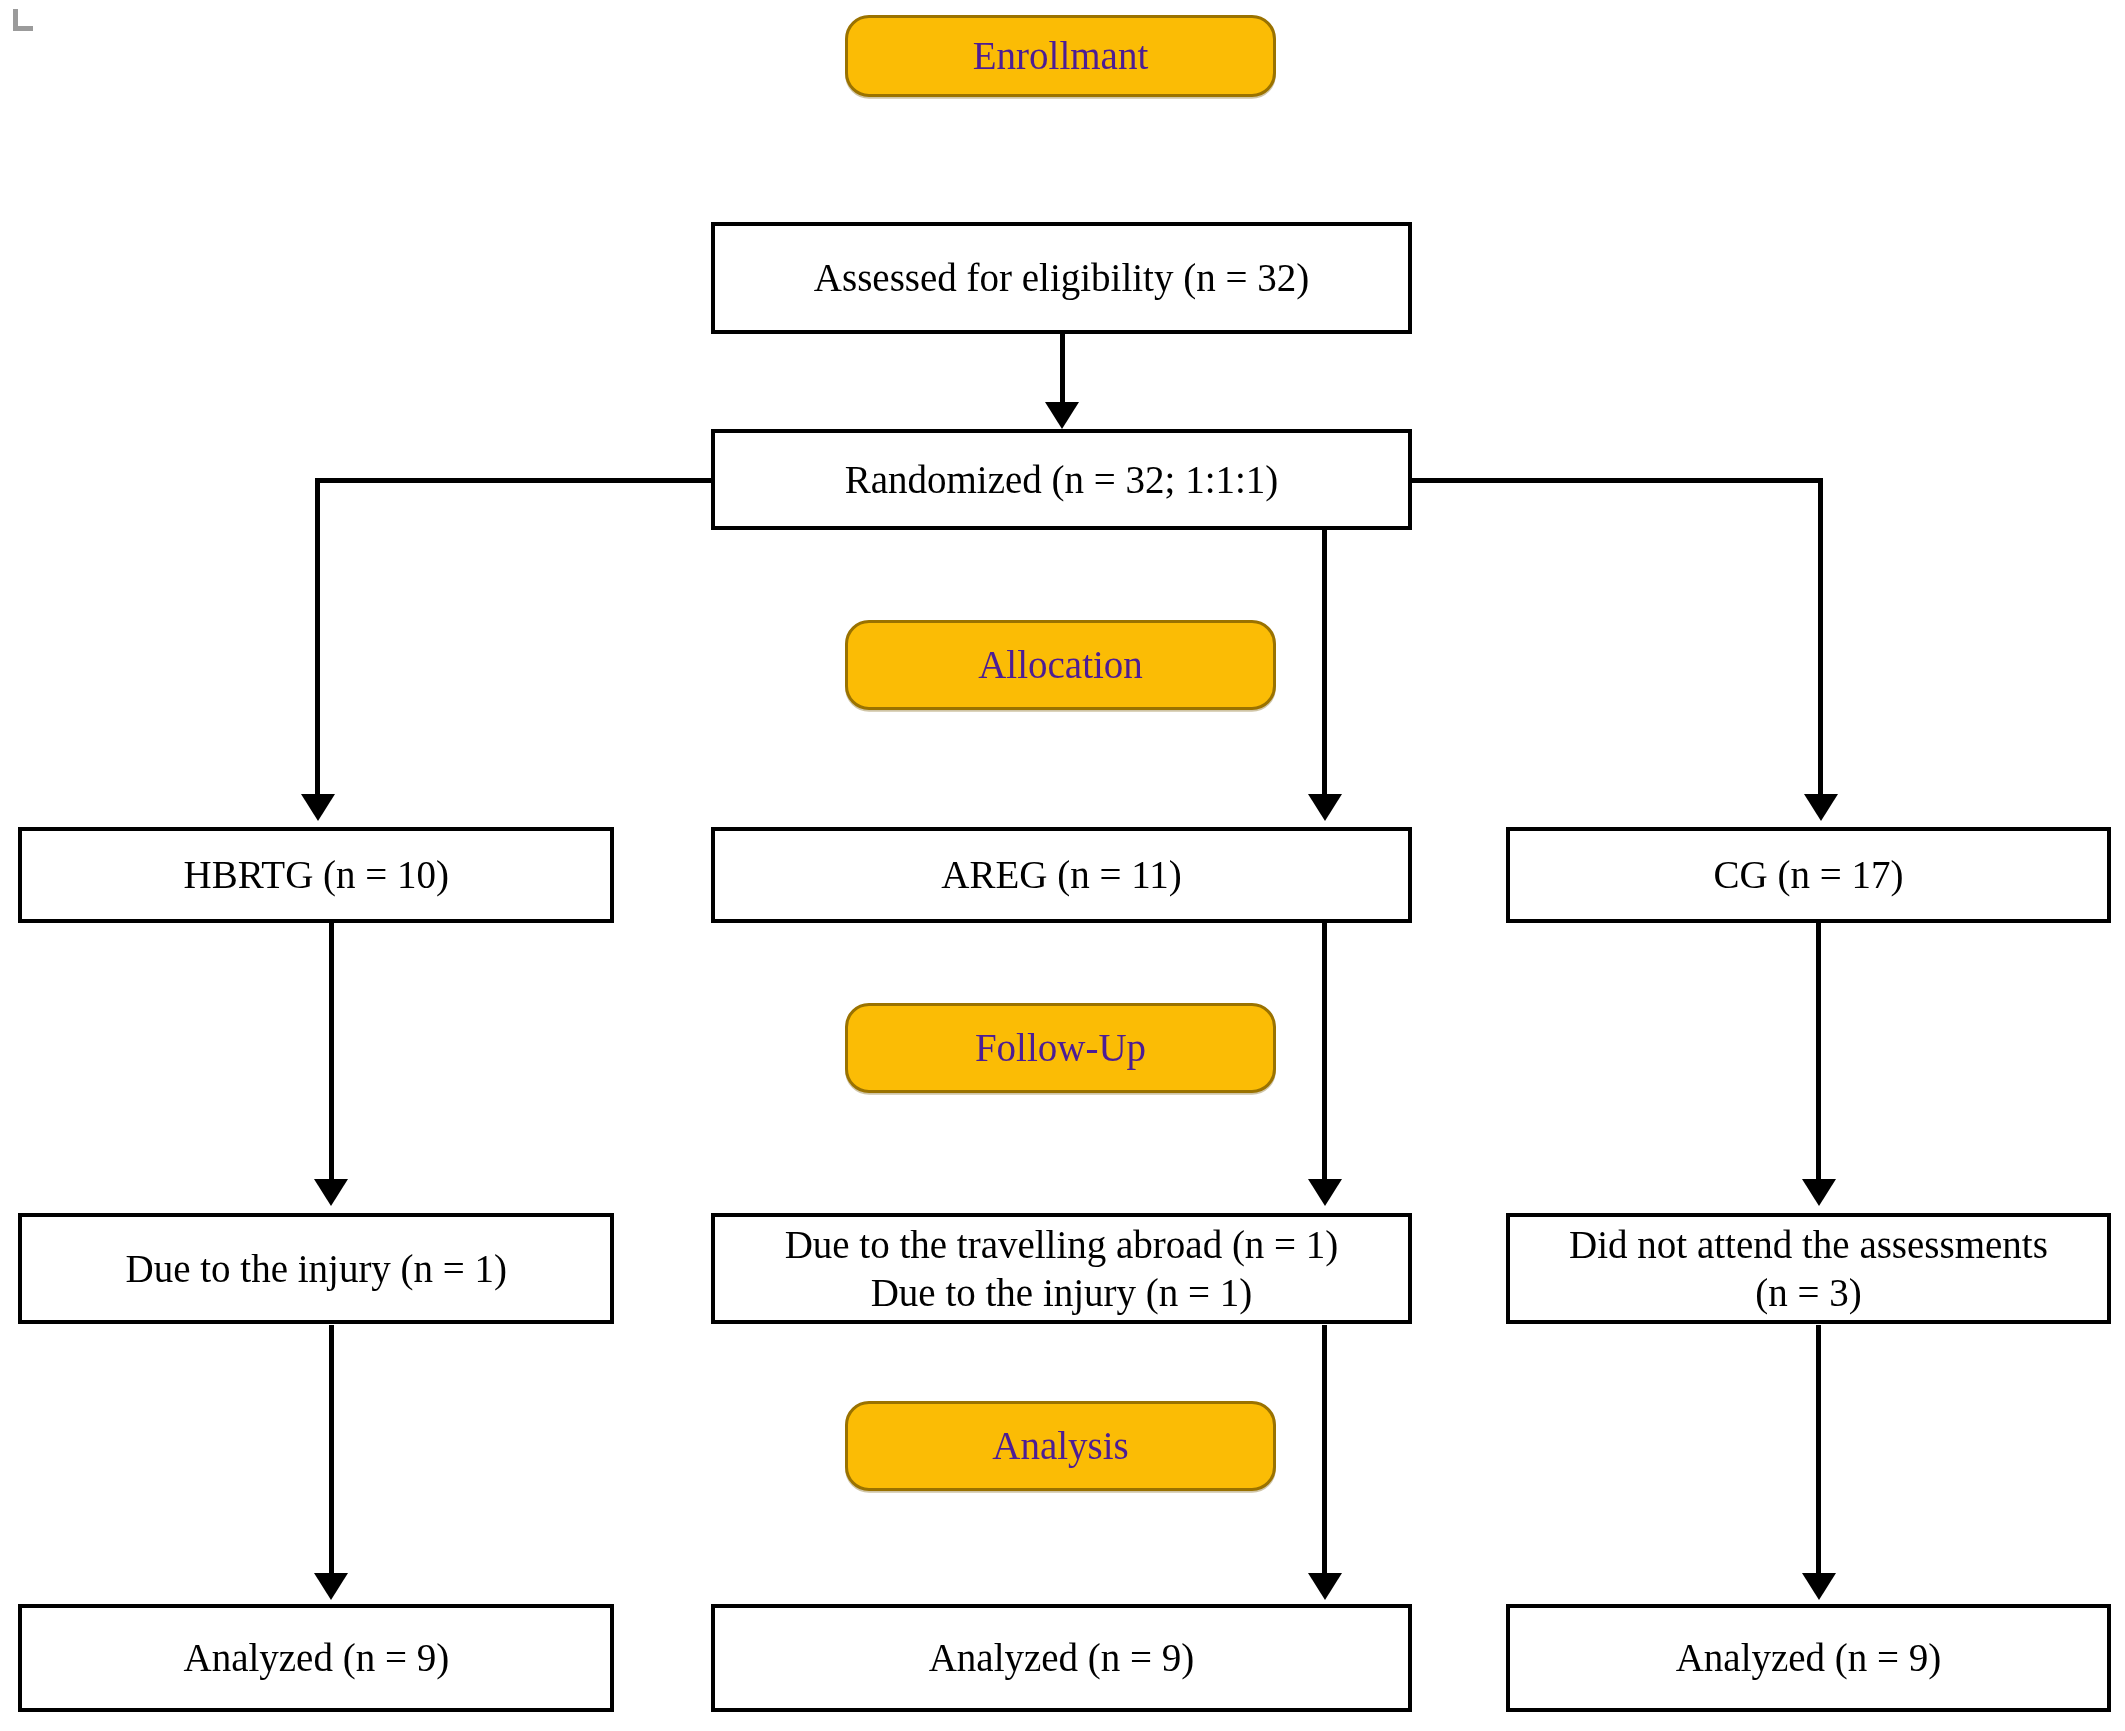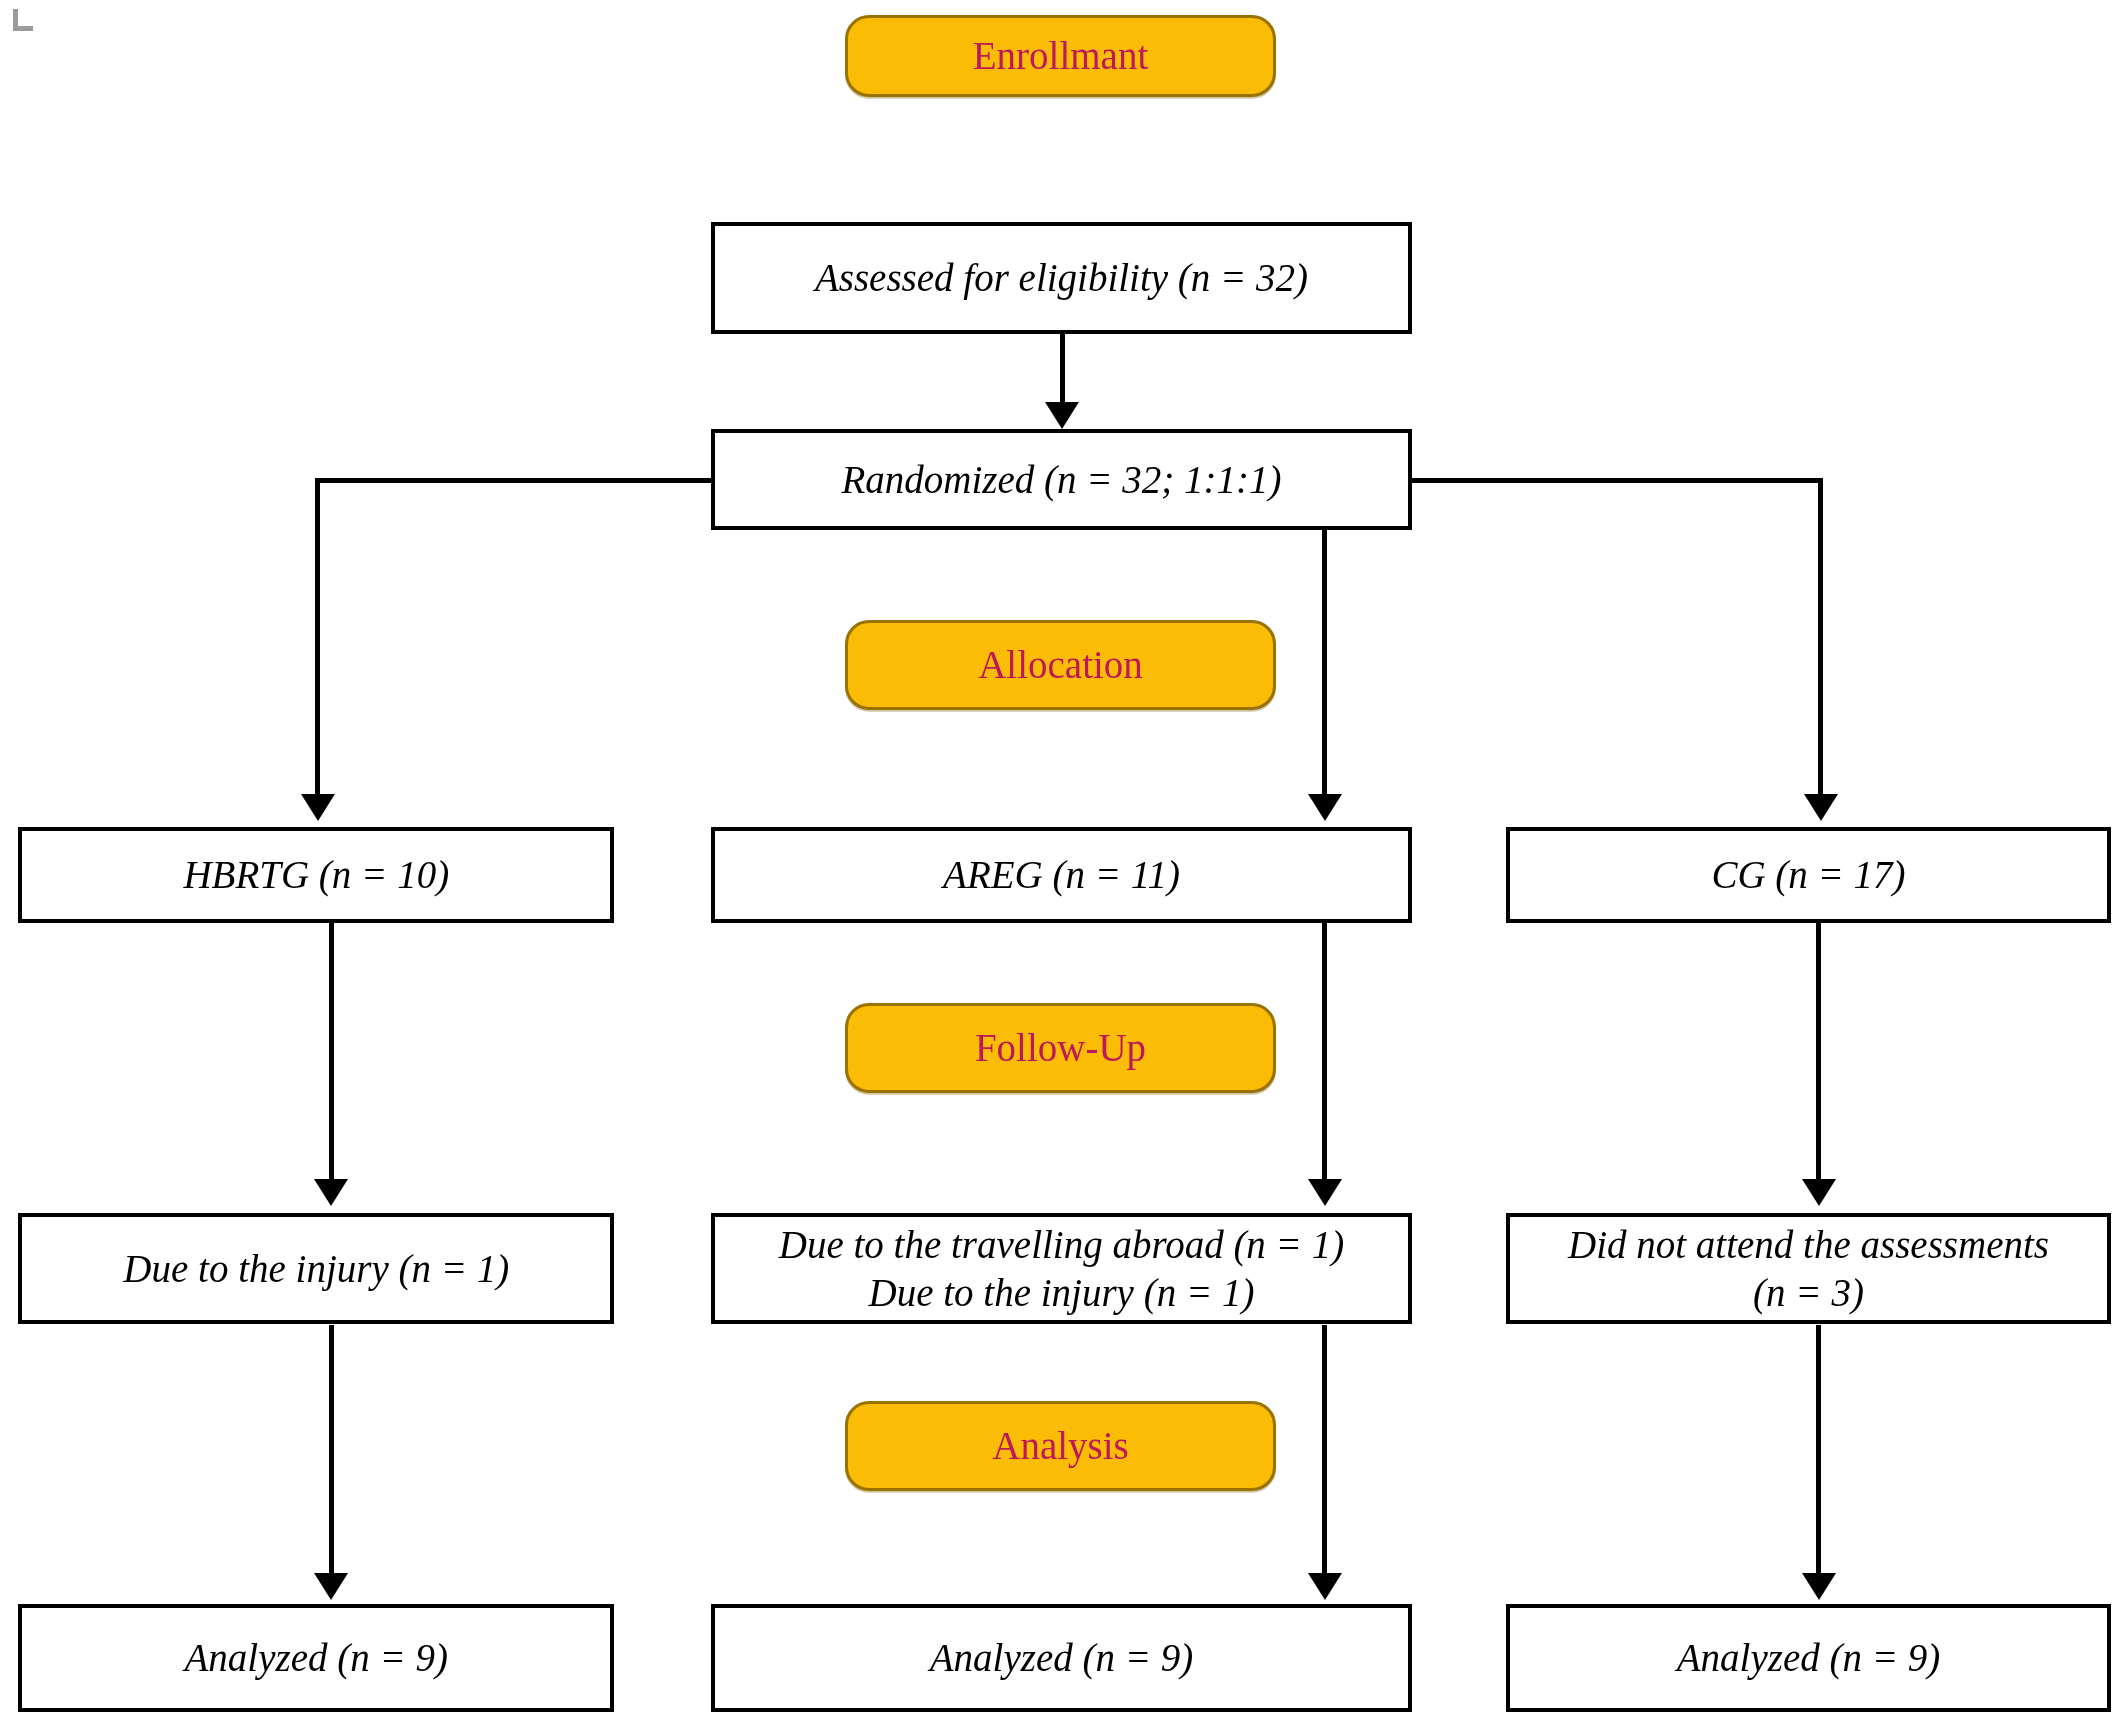--- a/index.html
+++ b/index.html
@@ -35,30 +35,29 @@
   .box {
     background: #ffffff;
     border: 4.6px solid #000000;
     font-size: 39px;
   }
   .box .txt {
     display: block;
     width: 100%;
     padding: 0 9.1px;
     white-space: pre-line;
-    font-style: italic;
   }
 
   
   .stage {
     background: #FBBC05;
     border: 3.7px solid #9A7200;
     border-radius: 24px;
     font-size: 39px;
-    color: #be185d;
+    color: #4c1d95;
     box-shadow: 0 1.8px 0 rgba(120,90,0,0.35);
   }
 
   
   .vline {
     position: absolute;
     width: 4.6px;
     background: #000000;
   }
   .hline {

